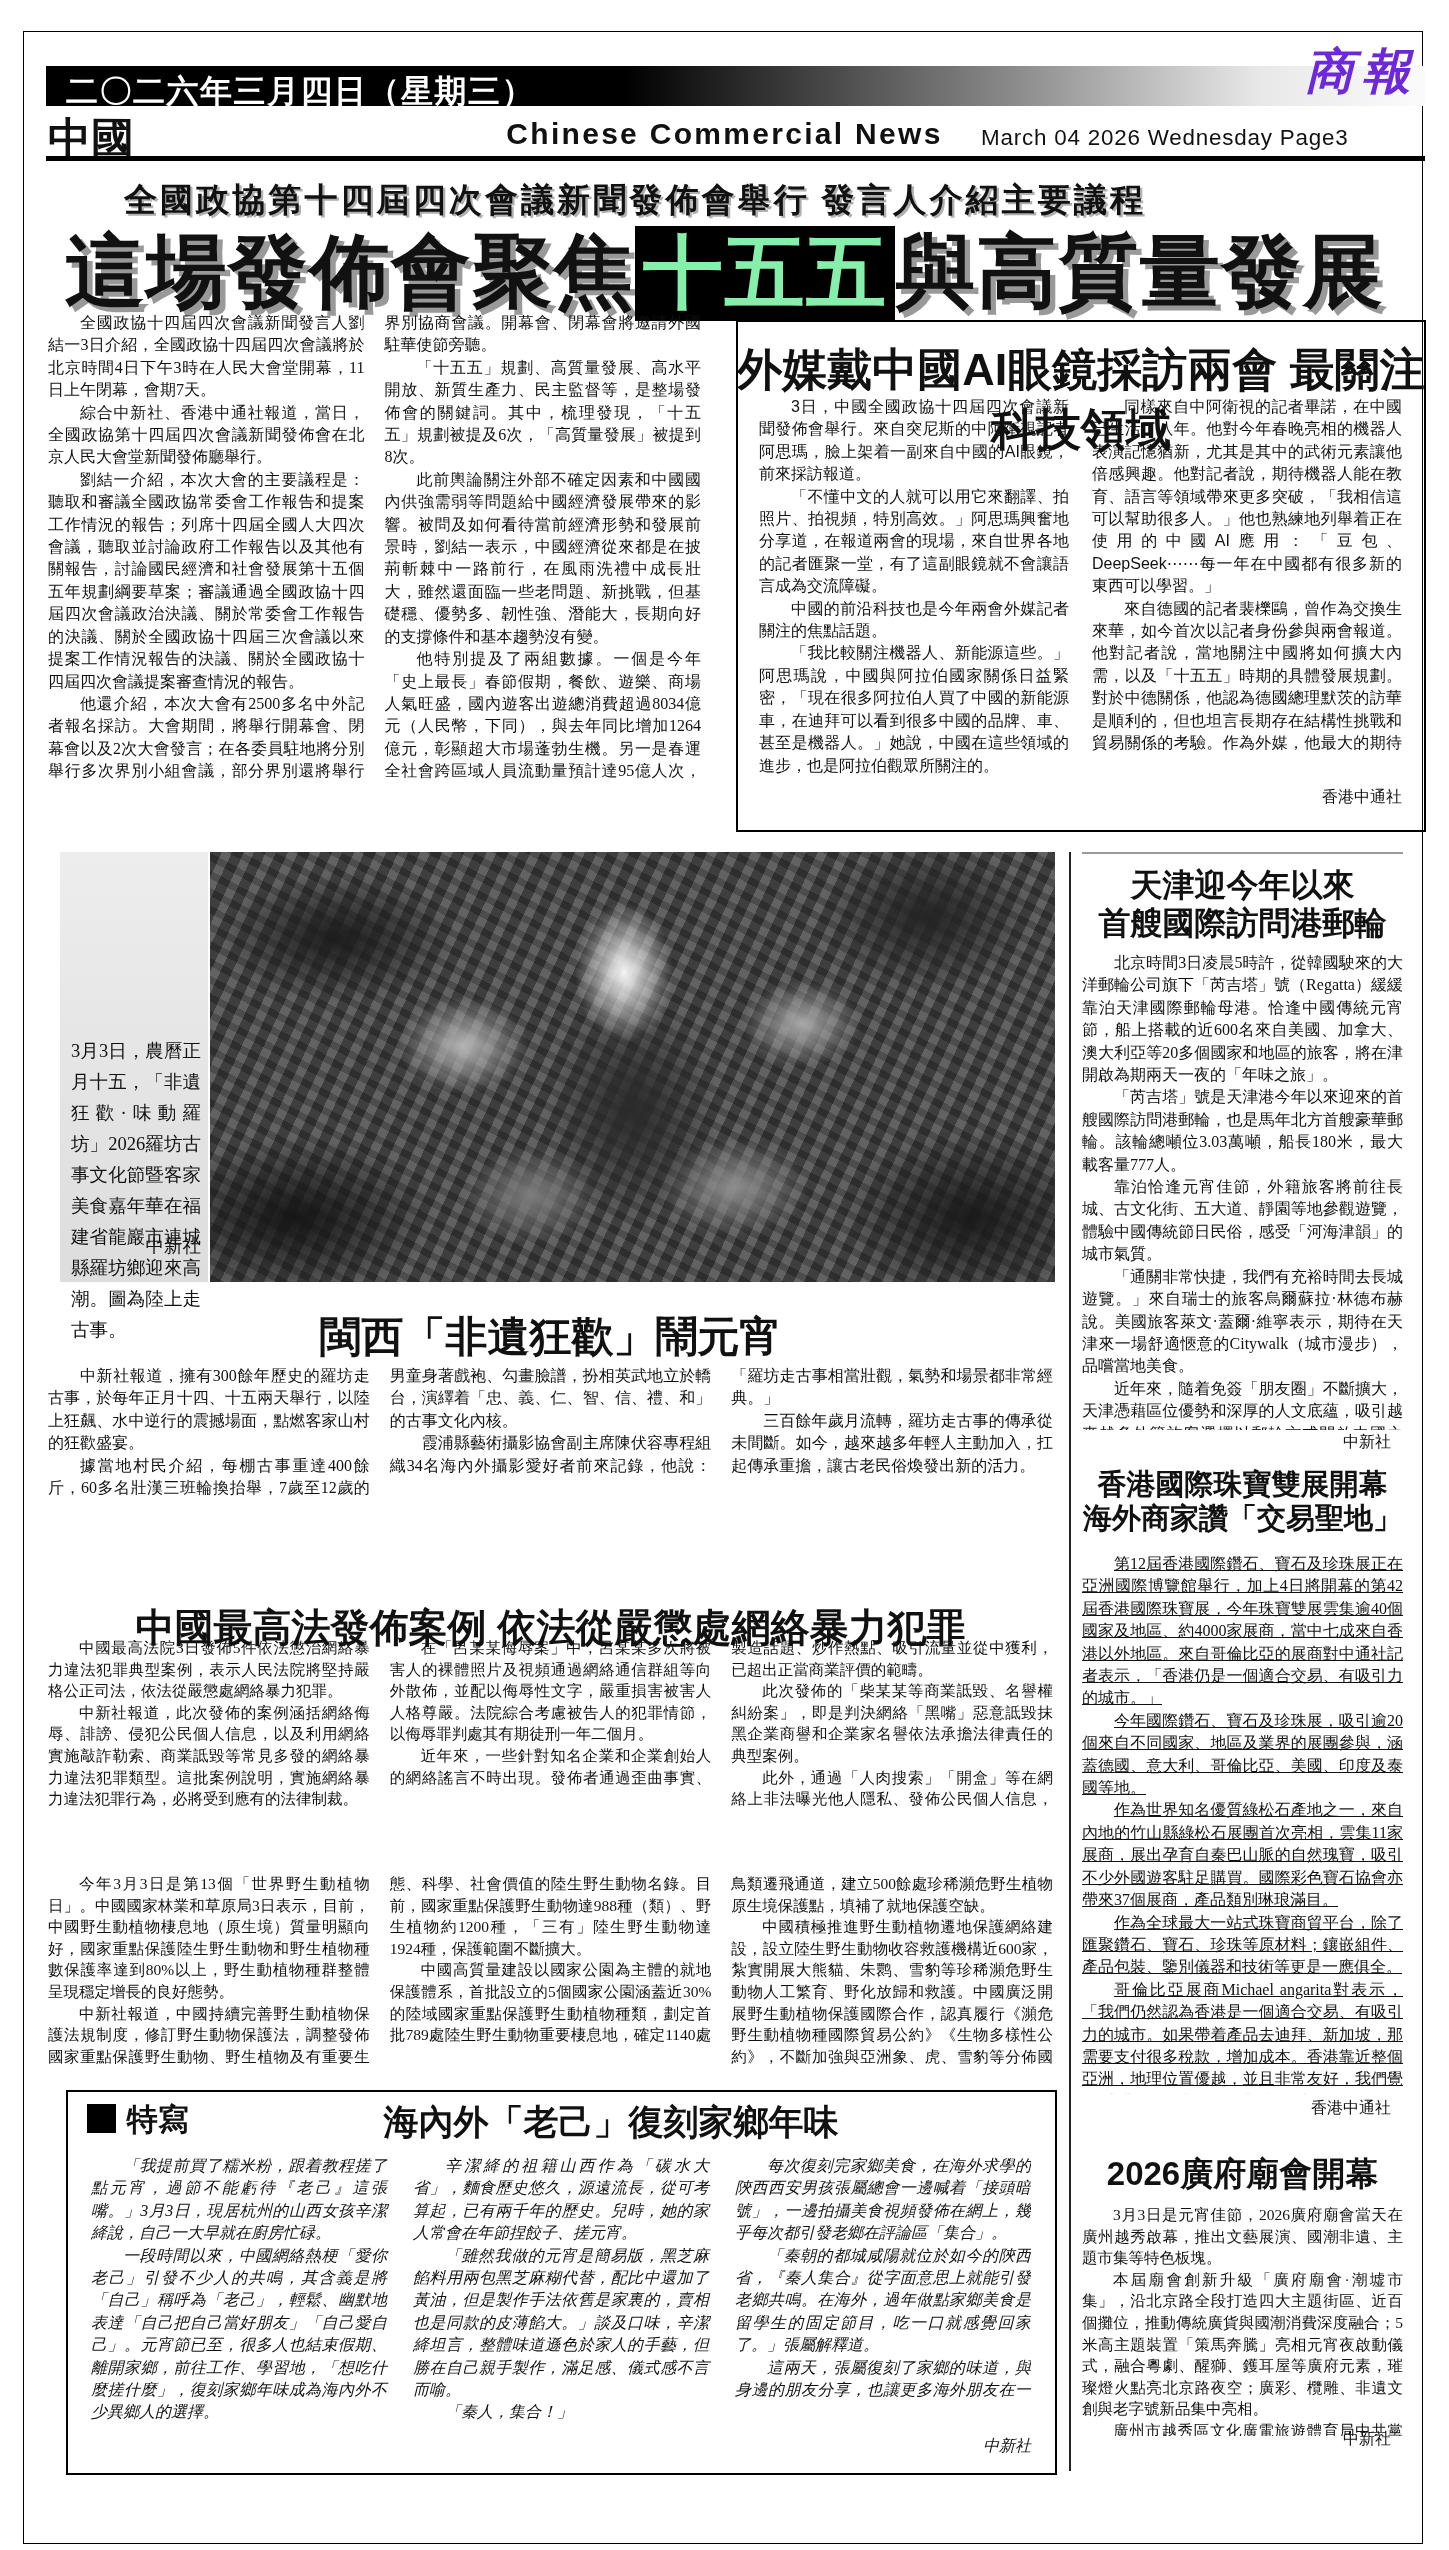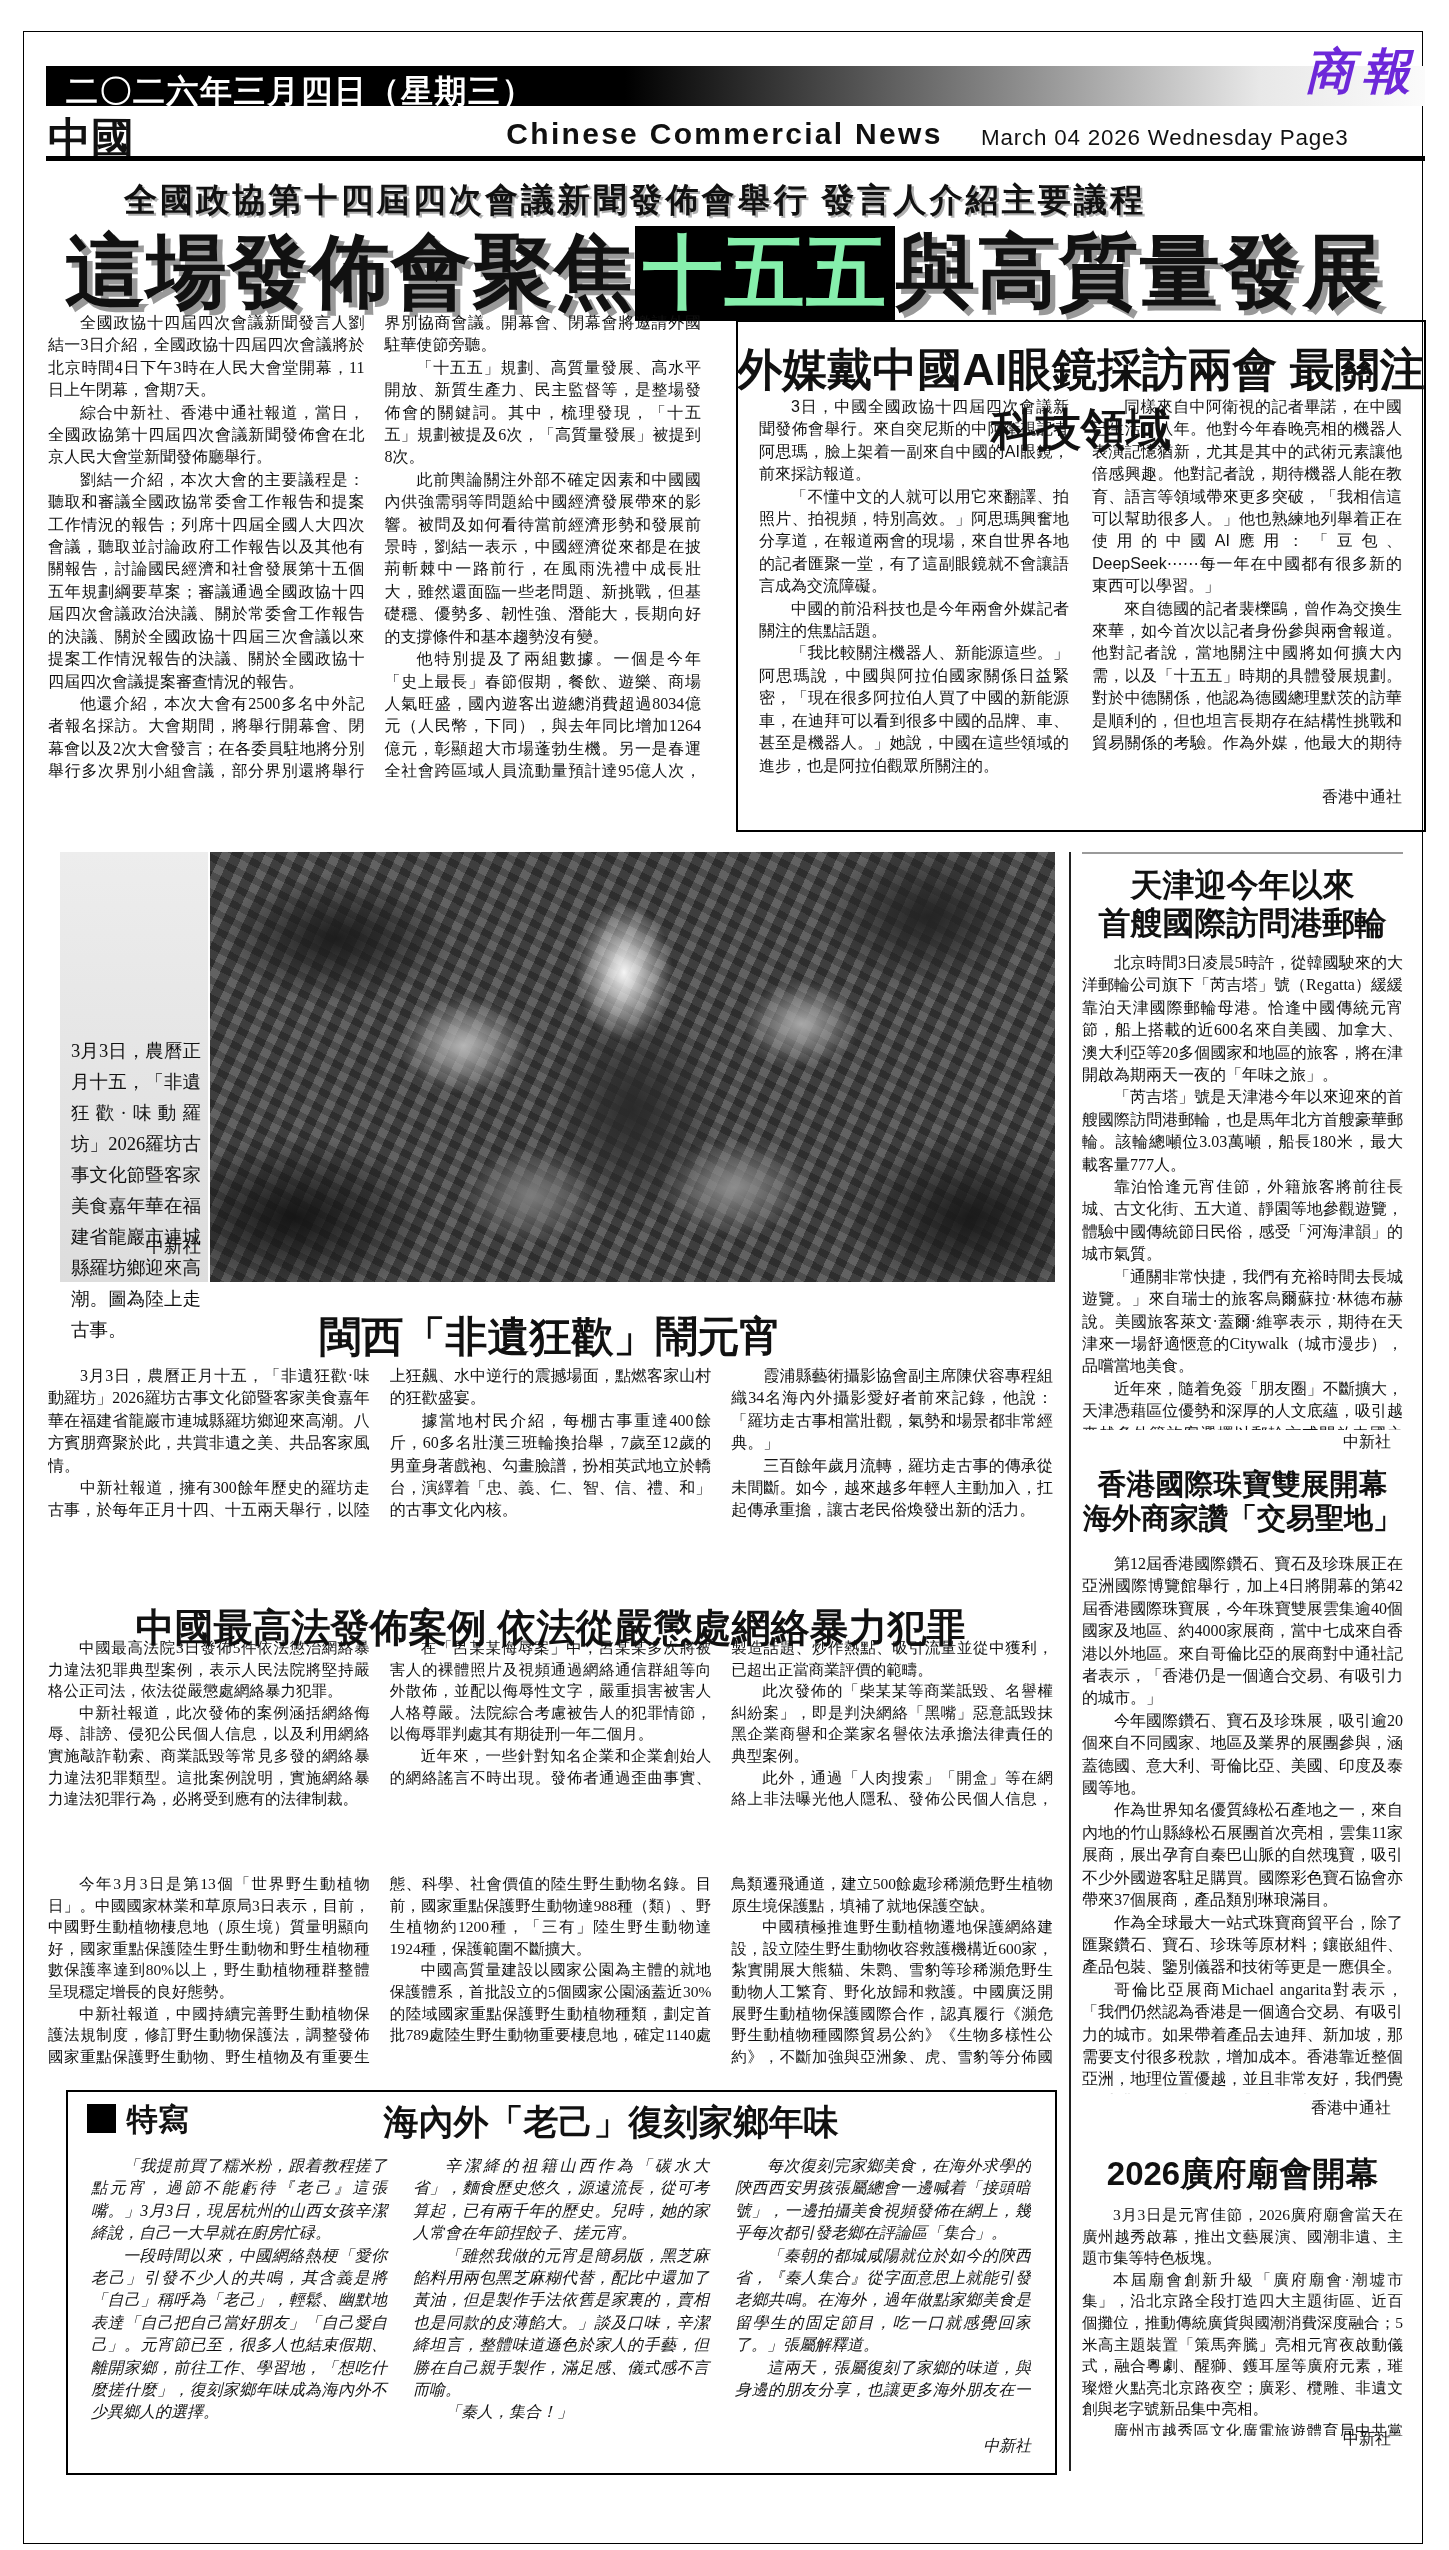--- a/index.html
+++ b/index.html
@@ -61,21 +61,21 @@
       radial-gradient(ellipse 100px 70px at 38% 80%, #7c7c7c 0%, rgba(120,120,120,0) 70%),
       repeating-linear-gradient(115deg, rgba(0,0,0,.28) 0 10.8px, rgba(255,255,255,.07) 10.8px 20px),
       repeating-linear-gradient(28deg, rgba(0,0,0,.18) 0 7px, rgba(255,255,255,.05) 7px 15.5px);}
   
   .rc-headline{left:1082px;width:321px;text-align:center;font-family:"Liberation Sans",sans-serif;
     font-weight:bold;line-height:1.18;}
   #tianjin-headline{top:867px;font-size:32px;}
   #tianjin-body{left:1082px;top:952px;width:321px;height:478px;}
   #tianjin-byline{left:1082px;top:1430px;width:309px;}
   #jewel-headline{top:1467px;font-size:29px;}
-  #jewel-body{left:1082px;top:1553px;width:321px;height:541px;}
+  #jewel-body{left:1082px;top:1553px;width:321px;height:541px;text-decoration:underline;}
   #jewel-byline{left:1082px;top:2096px;width:309px;}
   #miaohui-headline{top:2155px;font-size:33px;}
   #miaohui-body{left:1082px;top:2204px;width:321px;height:232px;font-size:15.5px;line-height:21.6px;}
   #miaohui-byline{left:1082px;top:2427px;width:309px;}
   
   .wide-headline{left:46px;width:1009px;text-align:center;font-family:"Liberation Sans",sans-serif;
     font-weight:bold;}
   #minxi-headline{top:1309px;font-size:42px;}
   #minxi-body{left:48px;top:1365px;width:1005px;height:184px;column-count:3;column-gap:20px;}
   #court-headline{top:1563px;font-size:39px;margin-top:38px;}
@@ -169,21 +169,20 @@
   <div class="abs rc-headline" id="miaohui-headline">2026廣府廟會開幕</div>
   <div class="abs body-text" id="miaohui-body">
       <p>3月3日是元宵佳節，2026廣府廟會當天在廣州越秀啟幕，推出文藝展演、國潮非遺、主題市集等特色板塊。</p>
       <p>本屆廟會創新升級「廣府廟會·潮墟市集」，沿北京路全段打造四大主題街區、近百個攤位，推動傳統廣貨與國潮消費深度融合；5米高主題裝置「策馬奔騰」亮相元宵夜啟動儀式，融合粵劇、醒獅、鑊耳屋等廣府元素，璀璨燈火點亮北京路夜空；廣彩、欖雕、非遺文創與老字號新品集中亮相。</p>
       <p>廣州市越秀區文化廣電旅遊體育局中共黨組書記楊衛國表示，廣府廟會既凝聚了鄰里溫情，也成為展示灣區文化融合的重要窗口，多年來吸引粵港澳遊客與國際友人慕名而來。</p>
     </div>
   <div class="abs byline" id="miaohui-byline">中新社</div>
 
   <div class="abs wide-headline" id="minxi-headline">閩西「非遺狂歡」鬧元宵</div>
   <div class="abs body-text serif-body" id="minxi-body">
-      <p>3月3日，農曆正月十五，「非遺狂歡·味動羅坊」2026羅坊古事文化節暨客家美食嘉年華在福建省龍巖市連城縣羅坊鄉迎來高潮。八方賓朋齊聚於此，共賞非遺之美、共品客家風情。</p>
       <p>中新社報道，擁有300餘年歷史的羅坊走古事，於每年正月十四、十五兩天舉行，以陸上狂飆、水中逆行的震撼場面，點燃客家山村的狂歡盛宴。</p>
       <p>據當地村民介紹，每棚古事重達400餘斤，60多名壯漢三班輪換抬舉，7歲至12歲的男童身著戲袍、勾畫臉譜，扮相英武地立於轎台，演繹着「忠、義、仁、智、信、禮、和」的古事文化內核。</p>
       <p>霞浦縣藝術攝影協會副主席陳伏容專程組織34名海內外攝影愛好者前來記錄，他說：「羅坊走古事相當壯觀，氣勢和場景都非常經典。」</p>
       <p>三百餘年歲月流轉，羅坊走古事的傳承從未間斷。如今，越來越多年輕人主動加入，扛起傳承重擔，讓古老民俗煥發出新的活力。</p>
     </div>
 
   <div class="abs wide-headline" id="court-headline">中國最高法發佈案例 依法從嚴懲處網絡暴力犯罪</div>
   <div class="abs body-text" id="court-body">
       <p>中國最高法院3日發佈5件依法懲治網絡暴力違法犯罪典型案例，表示人民法院將堅持嚴格公正司法，依法從嚴懲處網絡暴力犯罪。</p>
       <p>中新社報道，此次發佈的案例涵括網絡侮辱、誹謗、侵犯公民個人信息，以及利用網絡實施敲詐勒索、商業詆毀等常見多發的網絡暴力違法犯罪類型。這批案例說明，實施網絡暴力違法犯罪行為，必將受到應有的法律制裁。</p>

